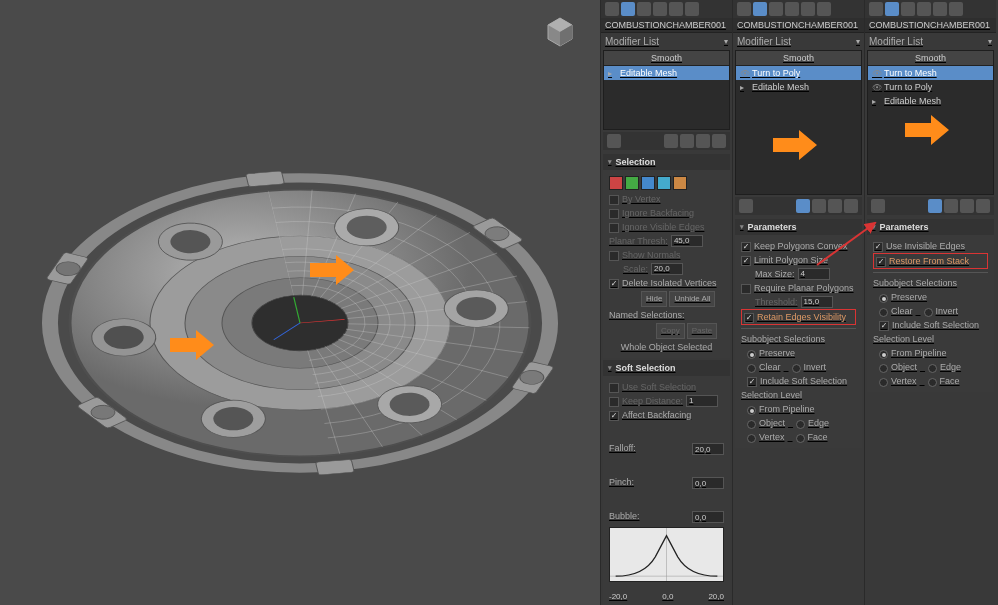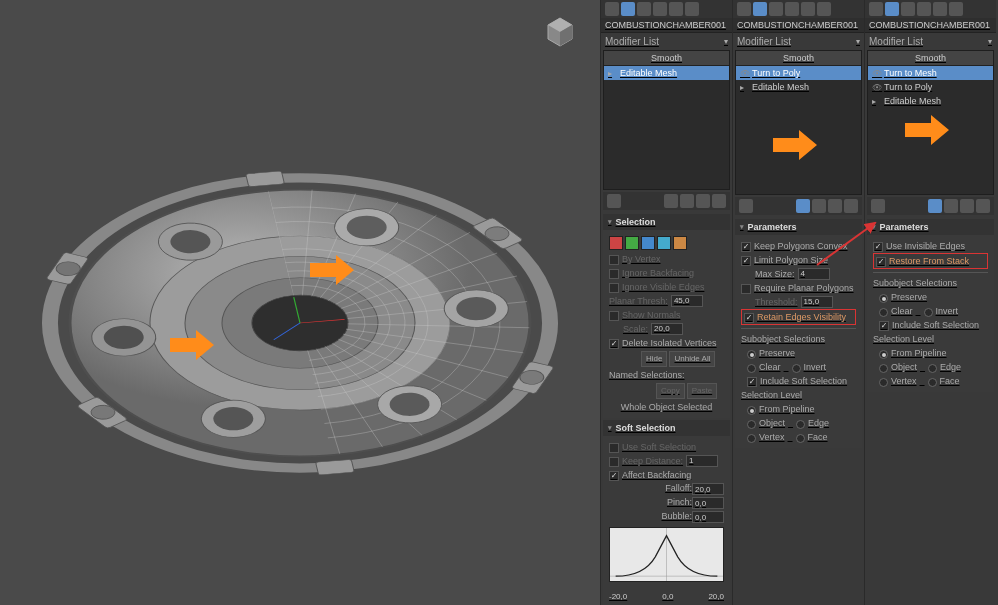--- a/index.html
+++ b/index.html
@@ -39,21 +39,21 @@
   .sel-icons { display:flex; gap:2px; padding:2px 0;}
   .sel-icons .si { width:14px; height:14px; background:#444; border:1px solid #222; }
   .sel-icons .si.v { background:#c44; } .sel-icons .si.e { background:#4a4; } .sel-icons .si.f { background:#48c; } .sel-icons .si.p { background:#4ac; } .sel-icons .si.el { background:#c84; }
   .spacer { flex:1; }
   .arrow { position: absolute; color: #ff8c1a; font-size: 28px; pointer-events:none; z-index:10; }
   .red-arrow { position:absolute; width:60px; height:60px; pointer-events:none; }
   .graph { width:100%; height:55px; background:#e8e8e8; border:1px solid #222; margin-top:3px; position:relative;}
   .graph-labels { display:flex; justify-content:space-between; font-size:8px; color:#ccc; margin-top:10px;}
   .viewcube { position:absolute; top:12px; right:20px; width:40px; height:40px; }
   .divider { height:1px; background:#555; margin:3px 0;}
-  .lbl-row { display:flex; justify-content:flex-end; padding:1px 0;}
+  .lbl-row { display:flex; justify-content:space-between; padding:1px 0;margin-top:20px;}
 </style>
 </head>
 <body>
 
 <div class="viewport">
   <div class="viewport-render">
     <svg width="560" height="560" viewBox="0 0 560 560">
       <defs>
         <radialGradient id="shade" cx="0.4" cy="0.3">
             <stop offset="0" stop-color="#b8b8b8"></stop>

